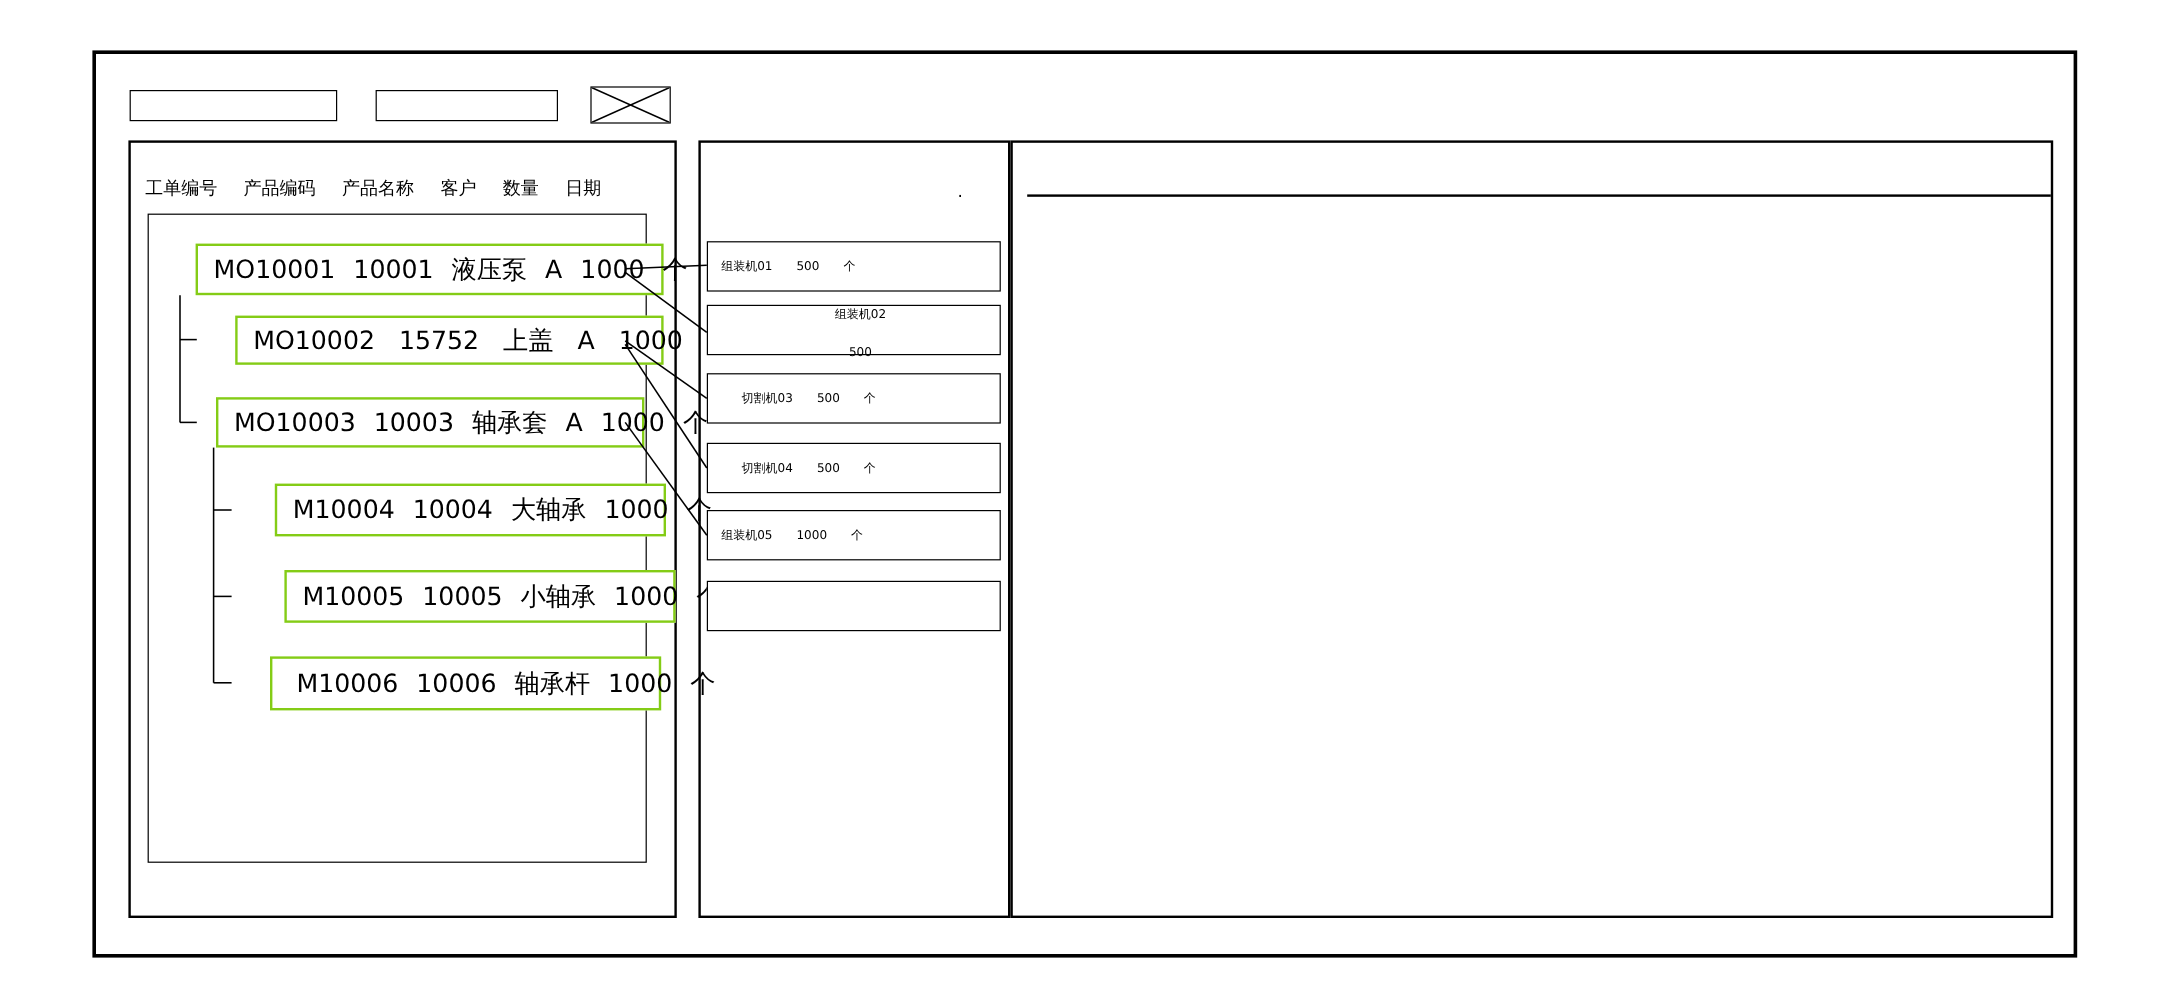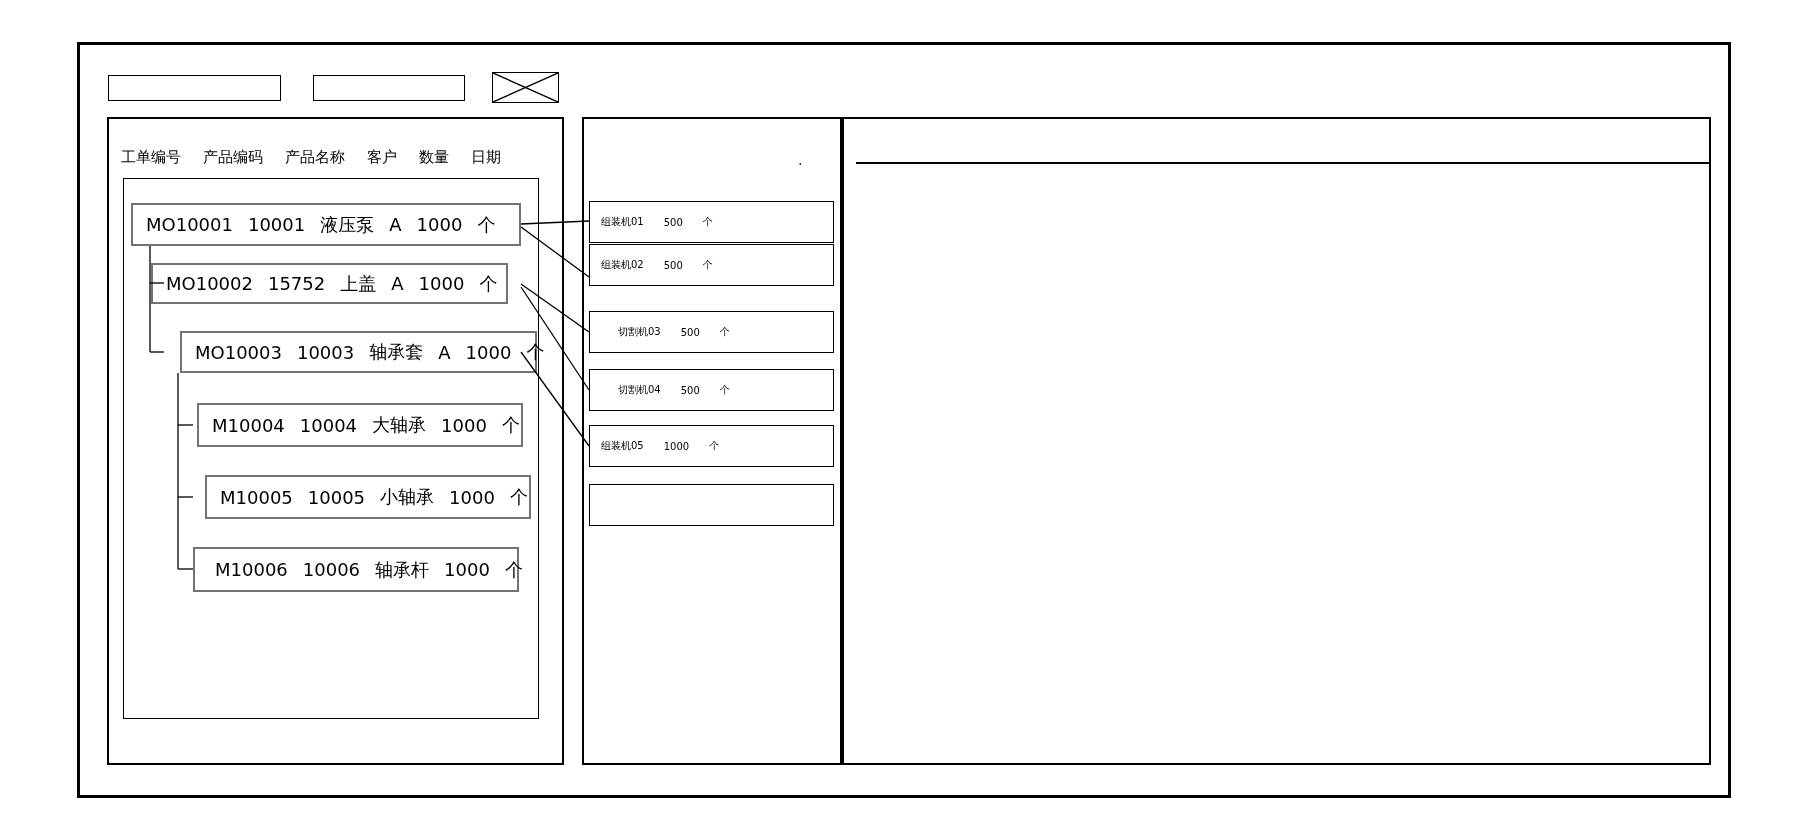--- a/index.html
+++ b/index.html
@@ -45,43 +45,43 @@
     display: flex; gap: 22px;
     font-size: 15px; white-space: nowrap;
   }
 
   
   #tree-frame { left: 123px; top: 178px; width: 416px; height: 541px; border: 1px solid #000; }
 
   
   .order-box {
     position: absolute; z-index: 2;
-    border: 2px solid #737373; background: #fff;
+    border: 2px solid #84cc16; background: #fff;
     display: flex; align-items: center;
     padding-left: 13px; gap: 15px;
-    font-size: 18px; white-space: nowrap;
+    font-size: 21px; white-space: nowrap; margin-left: 32px;
   }
   #ob1 { left: 131px; top: 203px; width: 390px; height: 43px; }
-  #ob2 { left: 151px; top: 263px; width: 357px; height: 41px; }
-  #ob3 { left: 180px; top: 331px; width: 357px; height: 42px; }
+  #ob2 { left: 164px; top: 263px; width: 357px; height: 41px; gap: 20px; }
+  #ob3 { left: 148px; top: 331px; width: 357px; height: 42px; }
   #ob4 { left: 197px; top: 403px; width: 326px; height: 44px; }
   #ob5 { left: 205px; top: 475px; width: 326px; height: 44px; }
   #ob6 { left: 193px; top: 547px; width: 326px; height: 45px; padding-left: 20px; }
 
   
   .machine-box {
     position: absolute; z-index: 2;
     left: 589px; width: 245px; height: 42px;
     border: 1px solid #000; background: #fff;
     display: flex; align-items: center;
     padding-left: 11px; gap: 20px;
     font-size: 10px; white-space: nowrap;
   }
   #mb1 { top: 201px; }
-  #mb2 { top: 244px; }
+  #mb2 { top: 254px; flex-direction: column; }
   #mb3 { top: 311px; padding-left: 28px; }
   #mb4 { top: 369px; padding-left: 28px; }
   #mb5 { top: 425px; }
   #mb6 { top: 484px; }
 
   #panel-dot {
     position: absolute; left: 798px; top: 152px;
     font-size: 14px; z-index: 2;
   }
 

